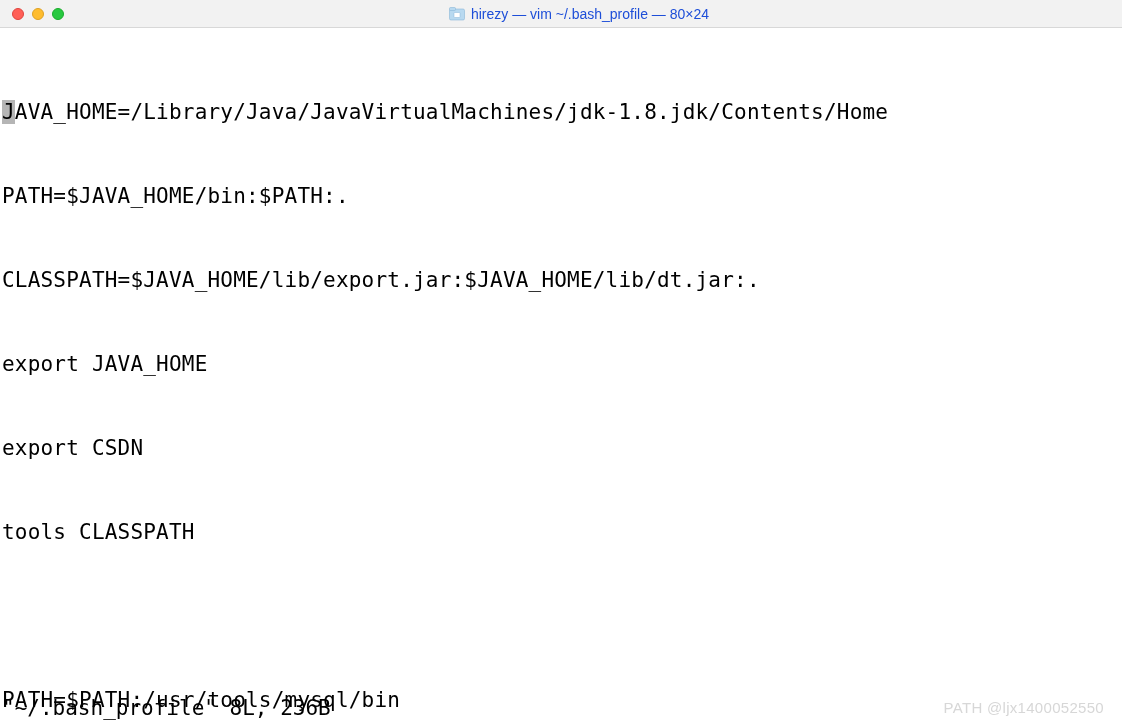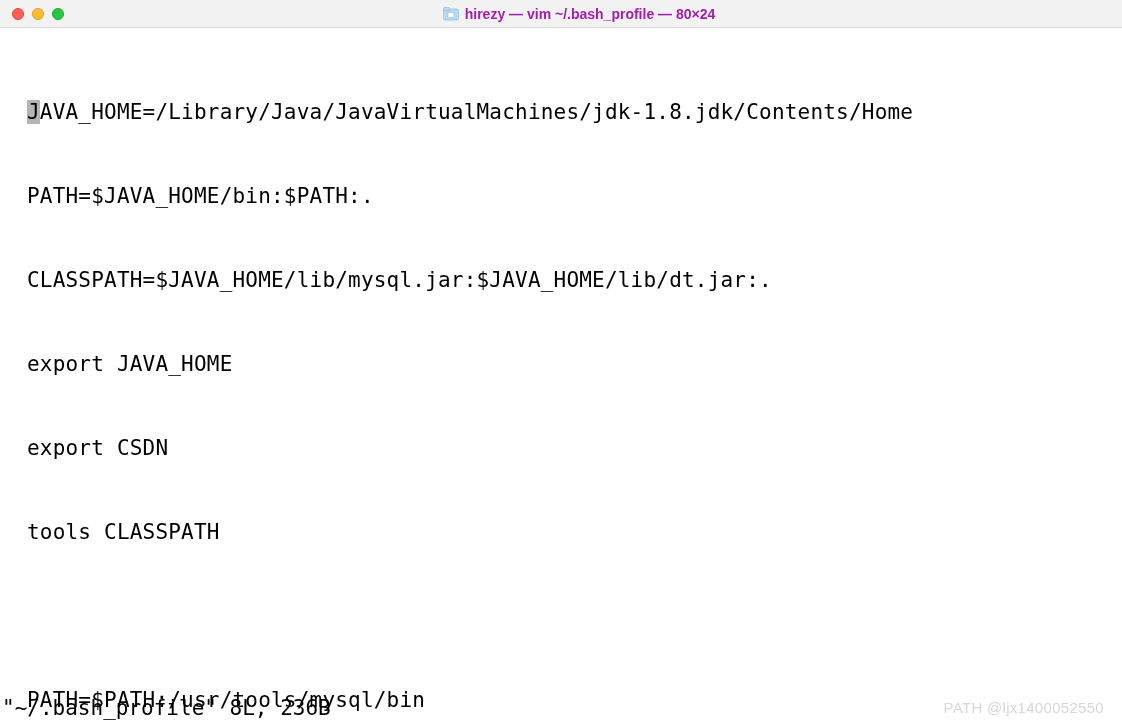--- a/index.html
+++ b/index.html
@@ -41,41 +41,40 @@
       position: absolute;
       left: 0;
       right: 0;
       display: flex;
       justify-content: center;
       align-items: center;
       gap: 6px;
       pointer-events: none;
       font-family: -apple-system, BlinkMacSystemFont, "Helvetica Neue", sans-serif;
       font-size: 14px;
-      color: #a21caf;
-      font-weight: 700;
+      color: #1d4ed8;
+      font-weight: 400;
       padding-left: 36px;
     }
     .folder-icon {
       width: 16px;
       height: 14px;
       display: inline-block;
     }
     .terminal-content {
       padding: 14px 2px 0 2px;
       font-size: 21px;
       line-height: 28px;
       letter-spacing: 0.2px;
       color: #000000;
       white-space: pre;
       font-weight: 400;
     }
     .line {
       min-height: 28px;
-      margin-left: 25px;
     }
     .cursor-char {
       background: #b5b5b5;
       color: #000;
     }
     .status-line {
       position: absolute;
       bottom: 0;
       left: 2px;
       font-size: 21px;
@@ -110,21 +109,21 @@
         <rect x="5" y="5.5" width="6" height="5" rx="0.5" fill="#ffffff" stroke="#8ab7d8" stroke-width="0.5"></rect>
       </svg>
     </span>
     <span>hirezy — vim ~/.bash_profile — 80×24</span>
   </div>
 </div>
 
 <div class="terminal-content">
   <div class="line"><span class="cursor-char">J</span><span>AVA_HOME=/Library/Java/JavaVirtualMachines/jdk-1.8.jdk/Contents/Home</span></div>
   <div class="line"><span>PATH=$JAVA_HOME/bin:$PATH:.</span></div>
-  <div class="line"><span>CLASSPATH=$JAVA_HOME/lib/mysql.jar:$JAVA_HOME/lib/dt.jar:.</span></div>
+  <div class="line"><span>CLASSPATH=$JAVA_HOME/lib/export.jar:$JAVA_HOME/lib/dt.jar:.</span></div>
   <div class="line"><span>export JAVA_HOME</span></div>
   <div class="line"><span>export CSDN</span></div>
   <div class="line"><span>tools CLASSPATH</span></div>
   <div class="line"><span></span></div>
   <div class="line"><span>PATH=$PATH:/usr/tools/mysql/bin</span></div>
   
 </div>
 
 <div class="status-line">"~/.bash_profile" 8L, 236B</div>
 

